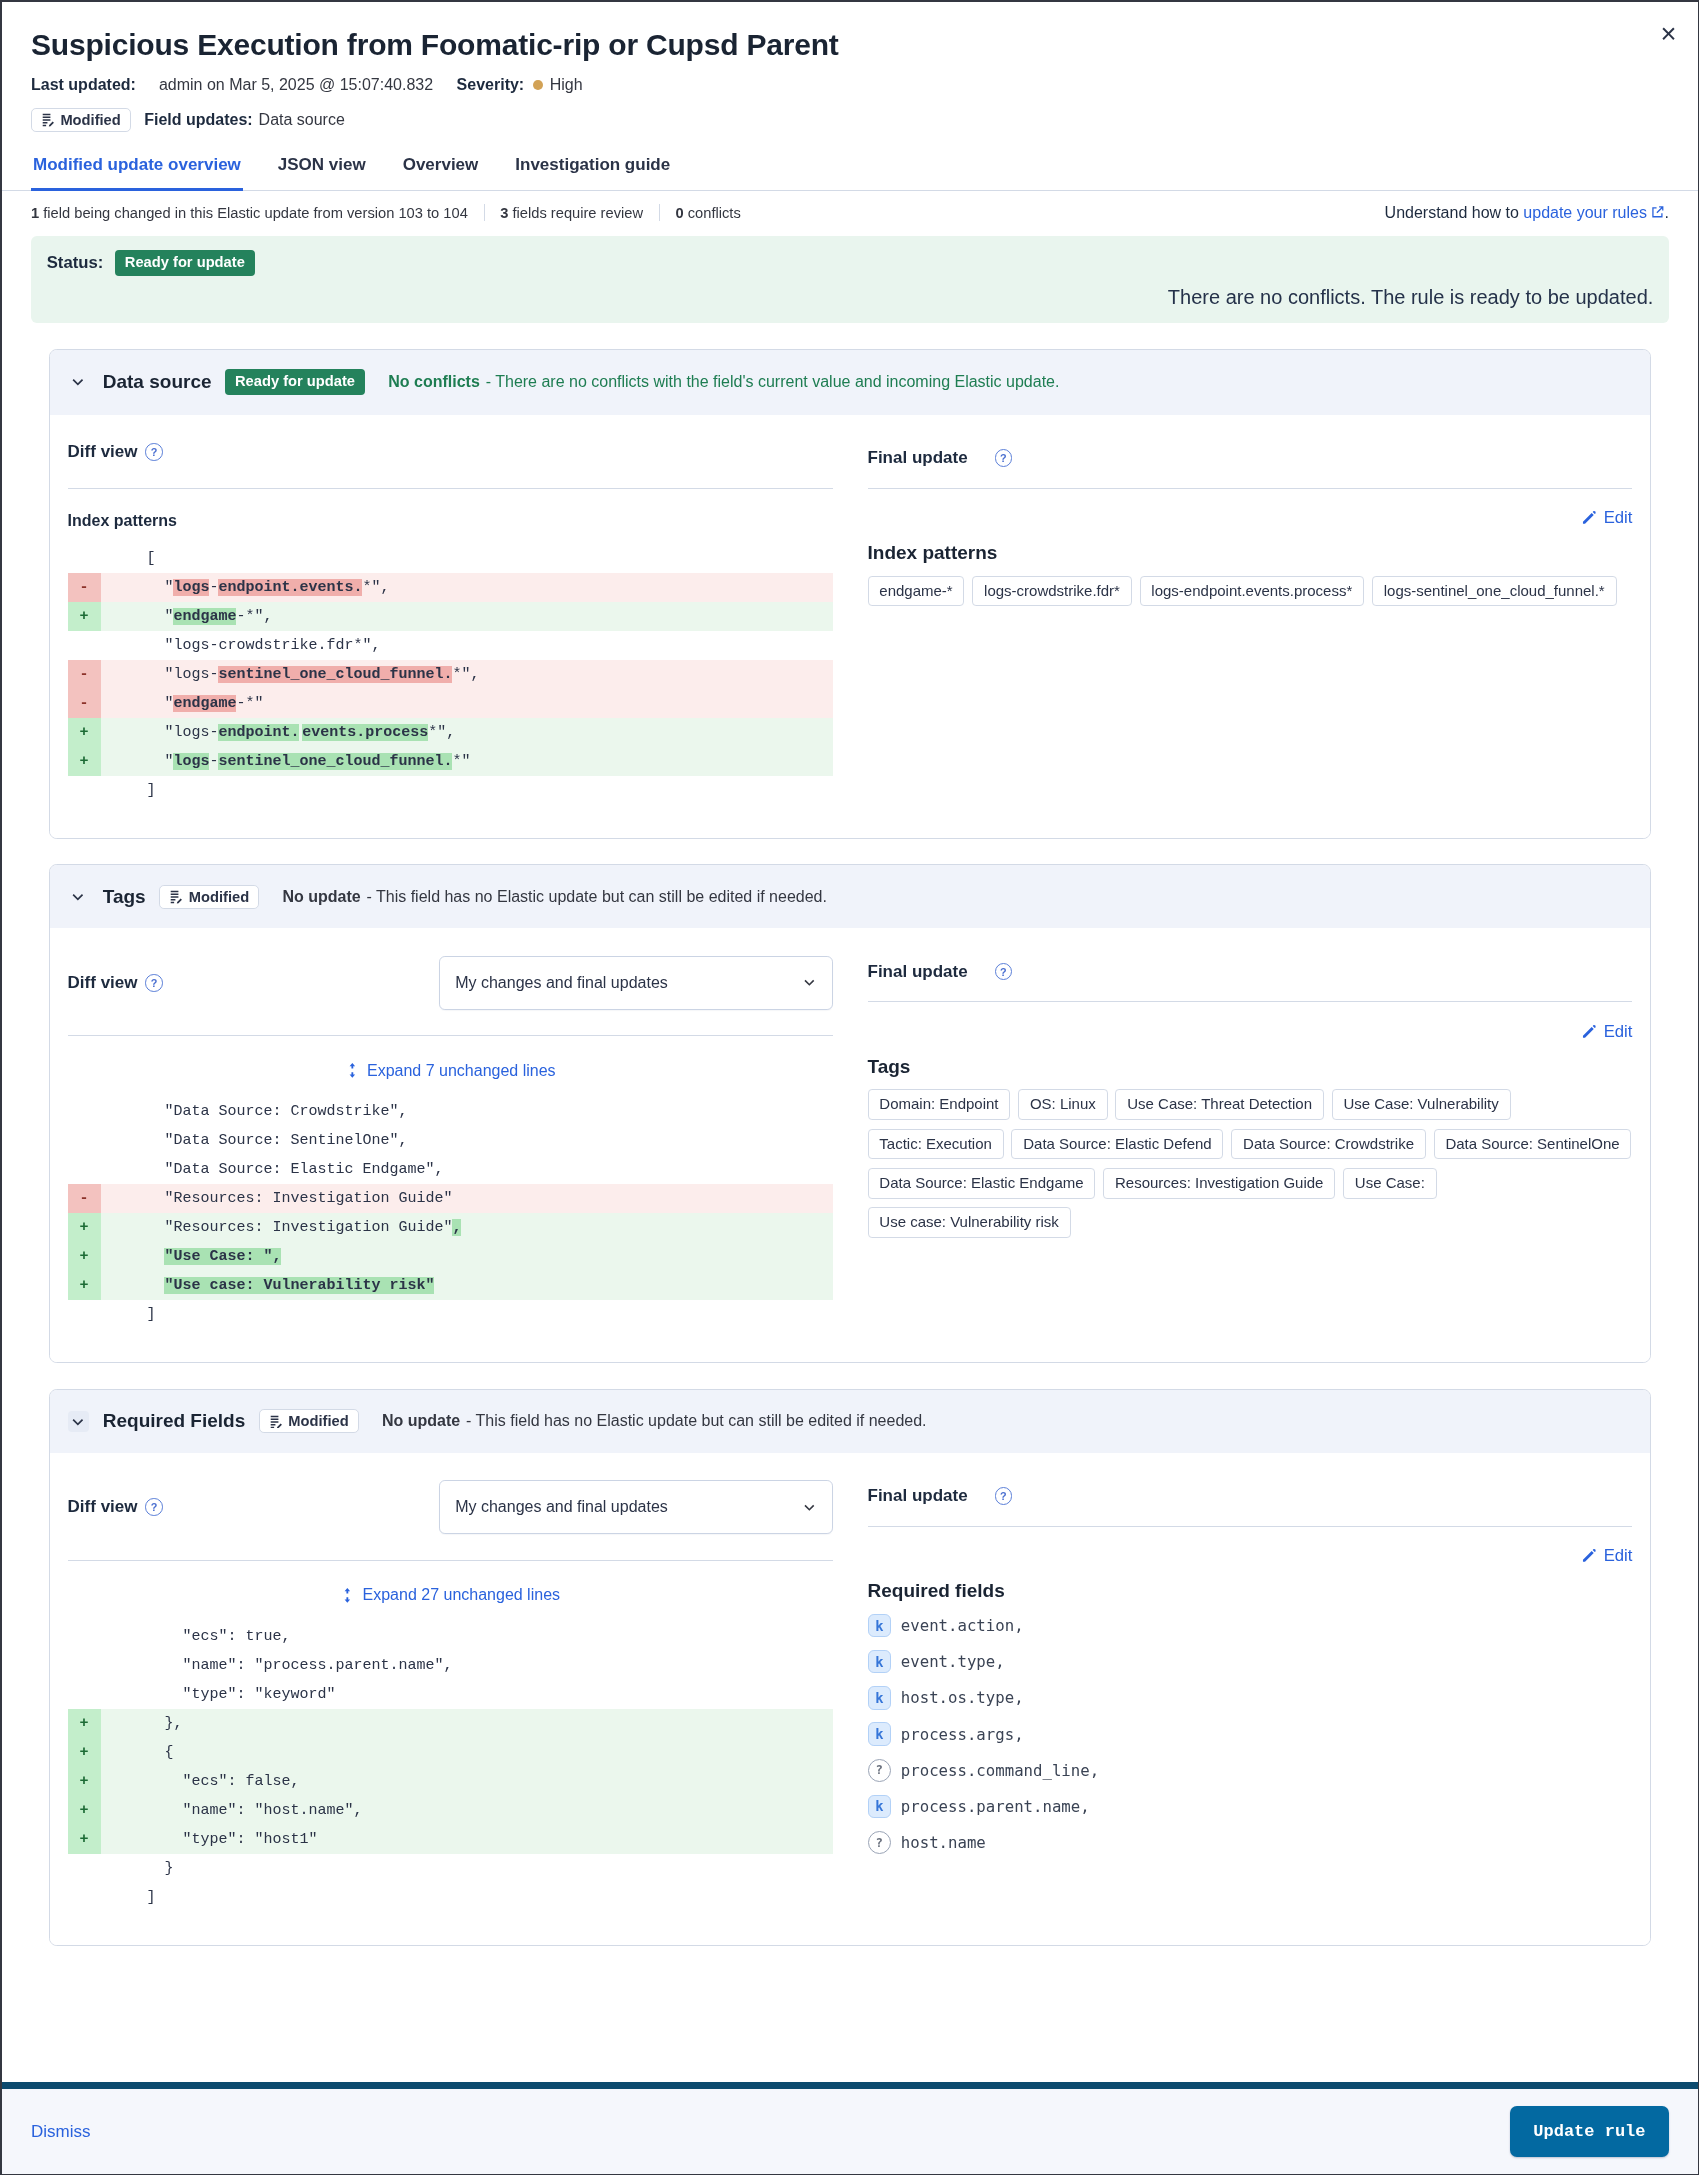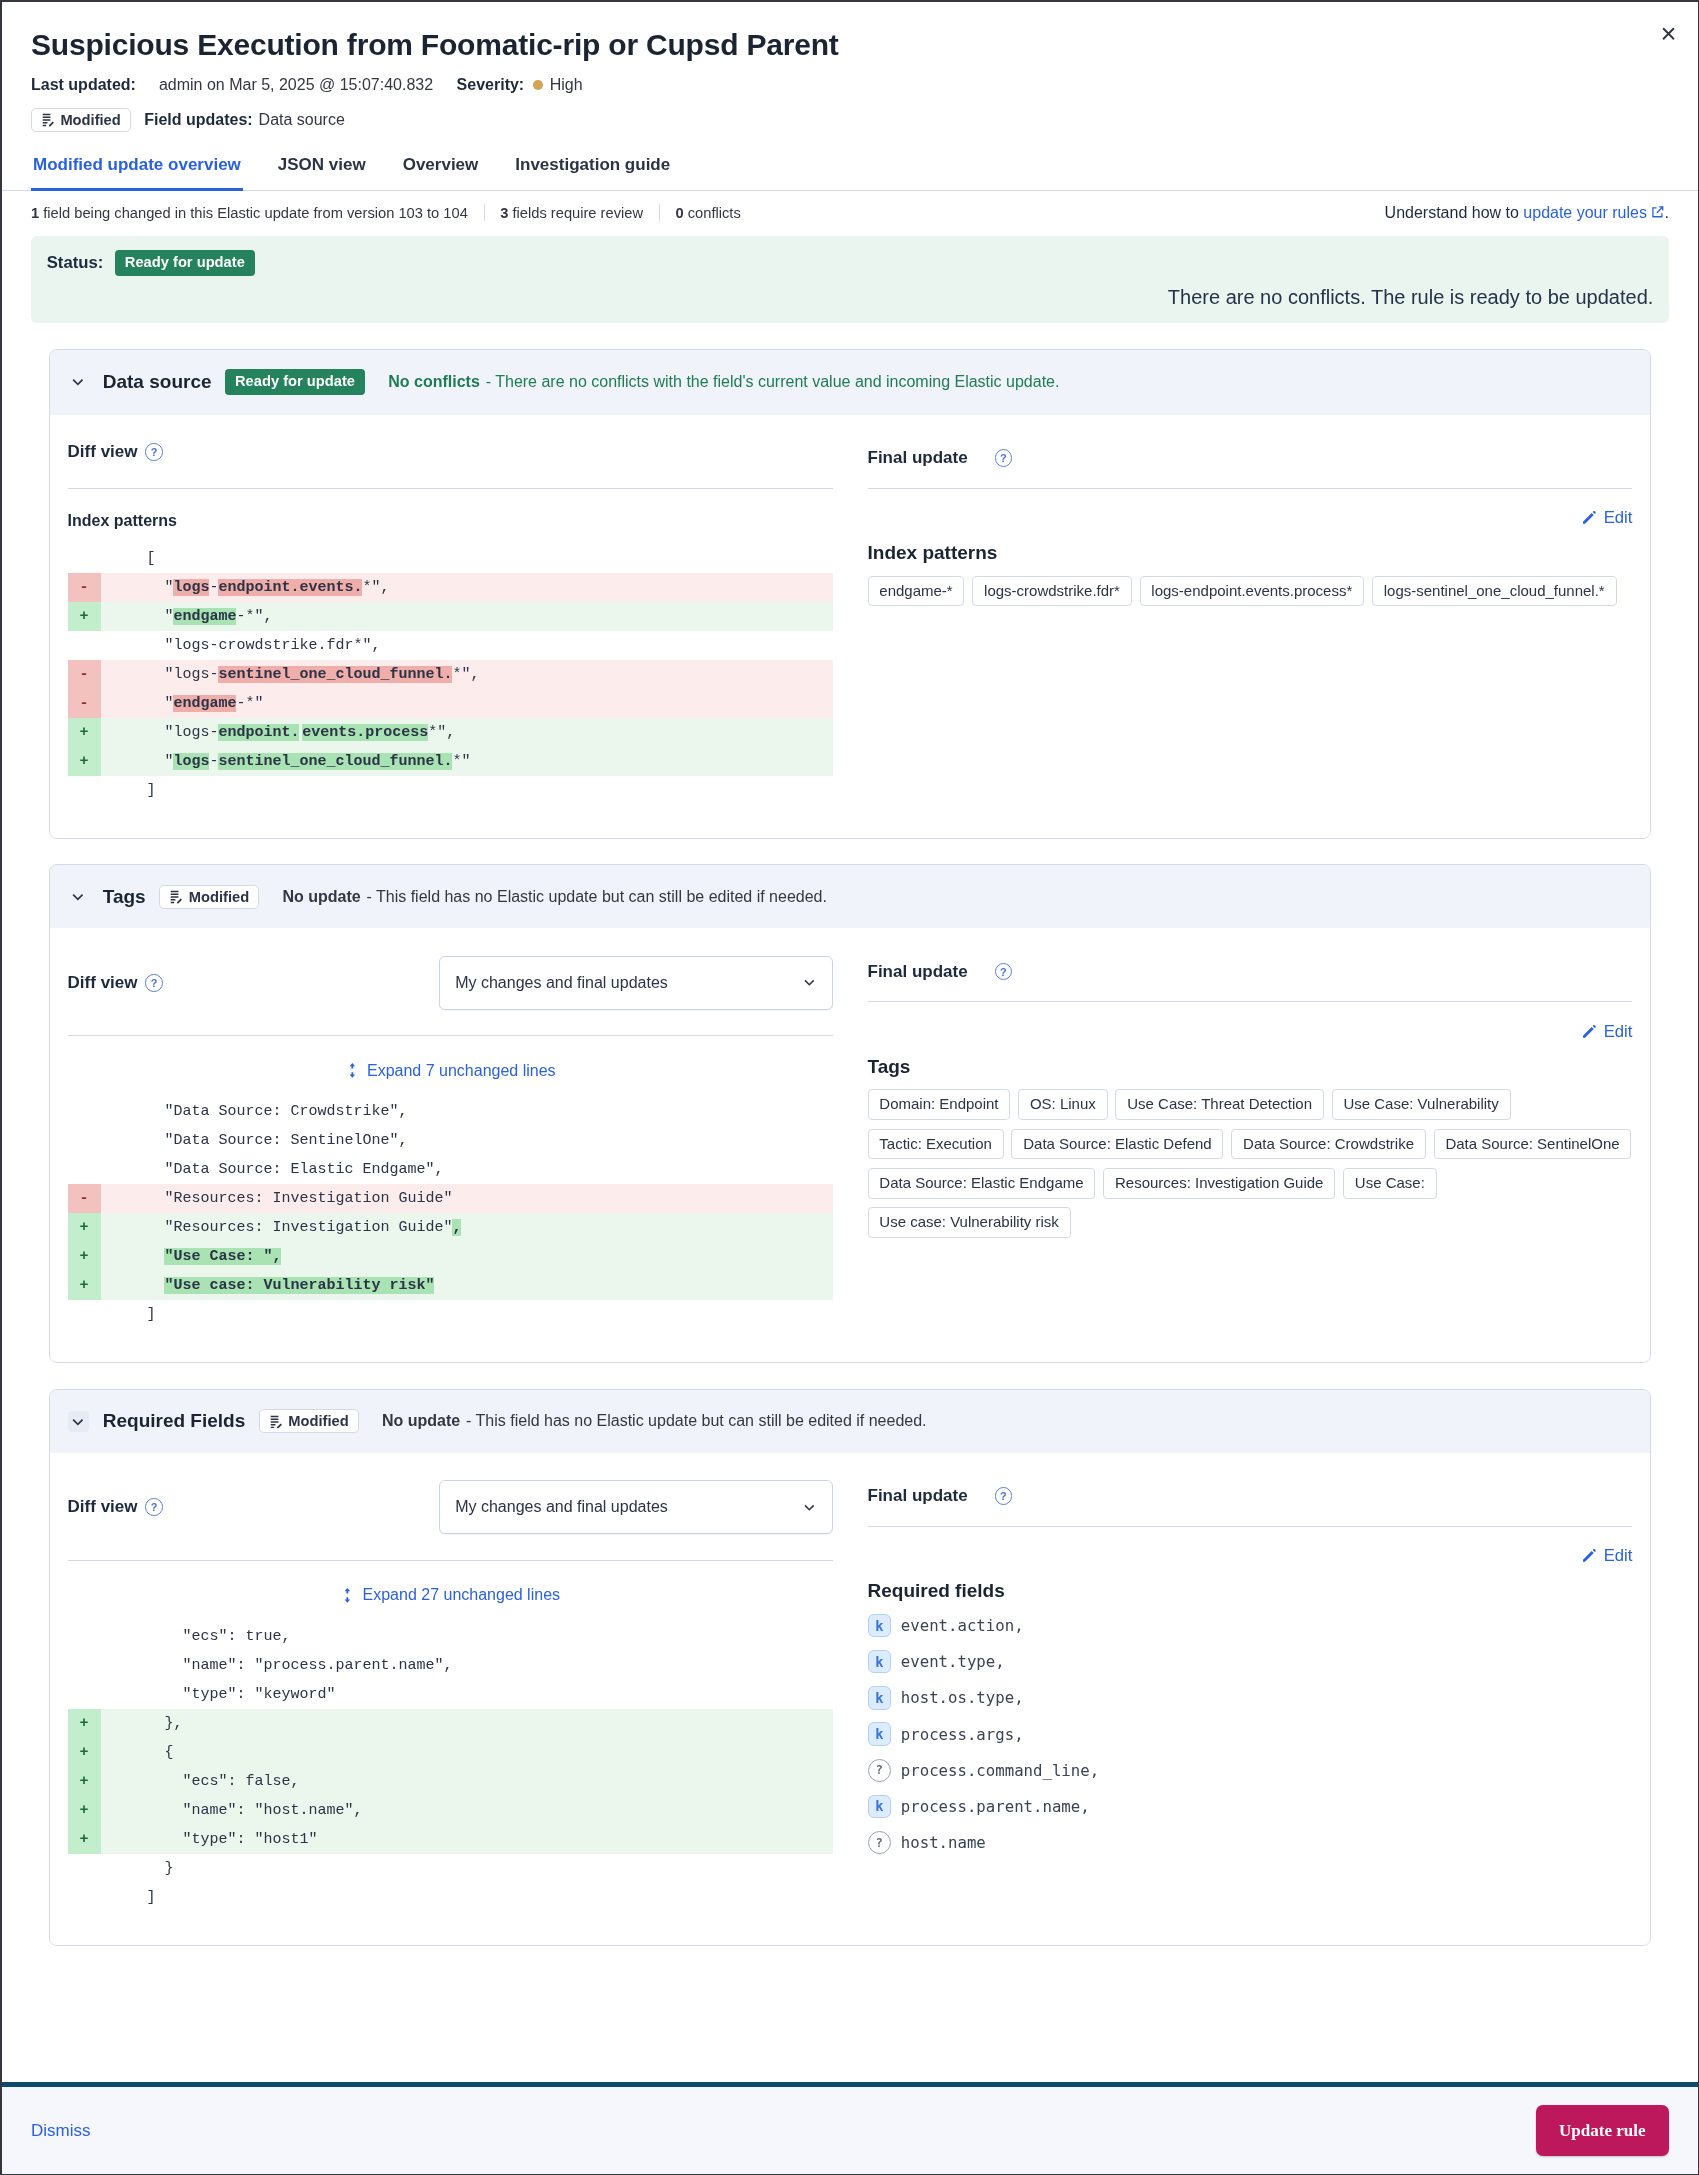--- a/index.html
+++ b/index.html
@@ -121,27 +121,27 @@
     display: inline-block; background: #fff; border: 1px solid #d3dae6; border-radius: 3.9px;
     padding: 2.9px 10.8px 3.9px 10.8px; font-size: 15px; color: #2b3347; line-height: 1.45; white-space: nowrap;
   }
   .fields-list { display: flex; flex-direction: column; gap: 12.7px; margin-top: 3.9px; }
   .field-row { display: flex; align-items: center; gap: 9.8px; font-family: "DejaVu Sans Mono", monospace; font-size: 15.7px; color: #3a4354; }
   .field-ico { width: 23.5px; height: 23.5px; flex: none; display: inline-flex; align-items: center; justify-content: center; border-radius: 5.9px; font-size: 13.7px; }
   .field-ico.k { background: #dcebfd; border: 1px solid #b2d1f7; color: #3575d8; font-family: "DejaVu Sans Mono", monospace; font-weight: 700; }
   .field-ico.q { background: #fff; border: 1.6px solid #9aa4b6; border-radius: 50%; color: #69707d; font-weight: 700; font-size: 12.3px; }
   
   .footer {
-    margin-top: auto; background: #f5f7fc; border-top: 5px solid #0c4a6e;
+    margin-top: auto; background: #f5f7fc; border-top: 7px solid #0c4a6e;
     height: 92px; display: flex; align-items: center; padding: 0 29px; justify-content: space-between;
   }
   .dismiss { font-size: 17px; color: #2a62dd; background: none; border: none; cursor: pointer; font-family: "Liberation Sans", sans-serif; }
   .primary-btn {
-    background: #be185d; color: #fff; border: none; border-radius: 6.9px; cursor: pointer;
-    font-family: Liberation Serif, serif; font-size: 17px; font-weight: 700;
+    background: #0369a1; color: #fff; border: none; border-radius: 6.9px; cursor: pointer;
+    font-family: Liberation Mono, monospace; font-size: 17px; font-weight: 700;
     padding: 15.7px 23.5px; box-shadow: 0 1px 2px rgba(20,40,90,0.25);
   }
   svg { display: block; }
 </style>
 </head>
 <body>
 
 <div class="modal">
 
   <div class="hdr">

